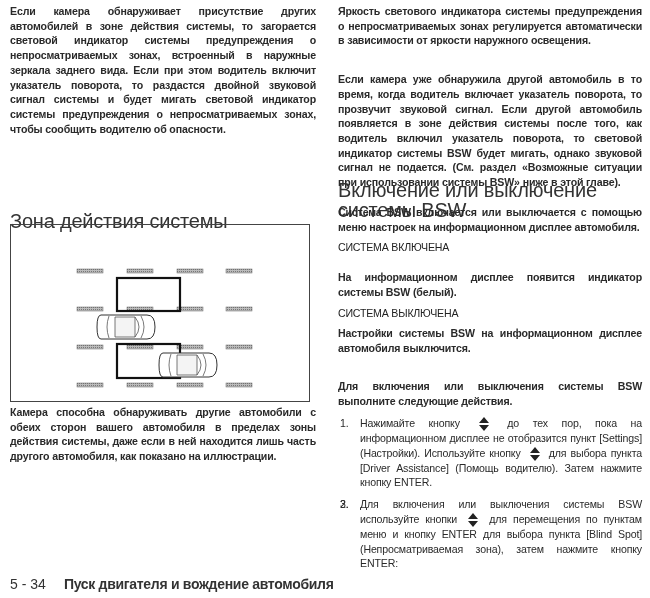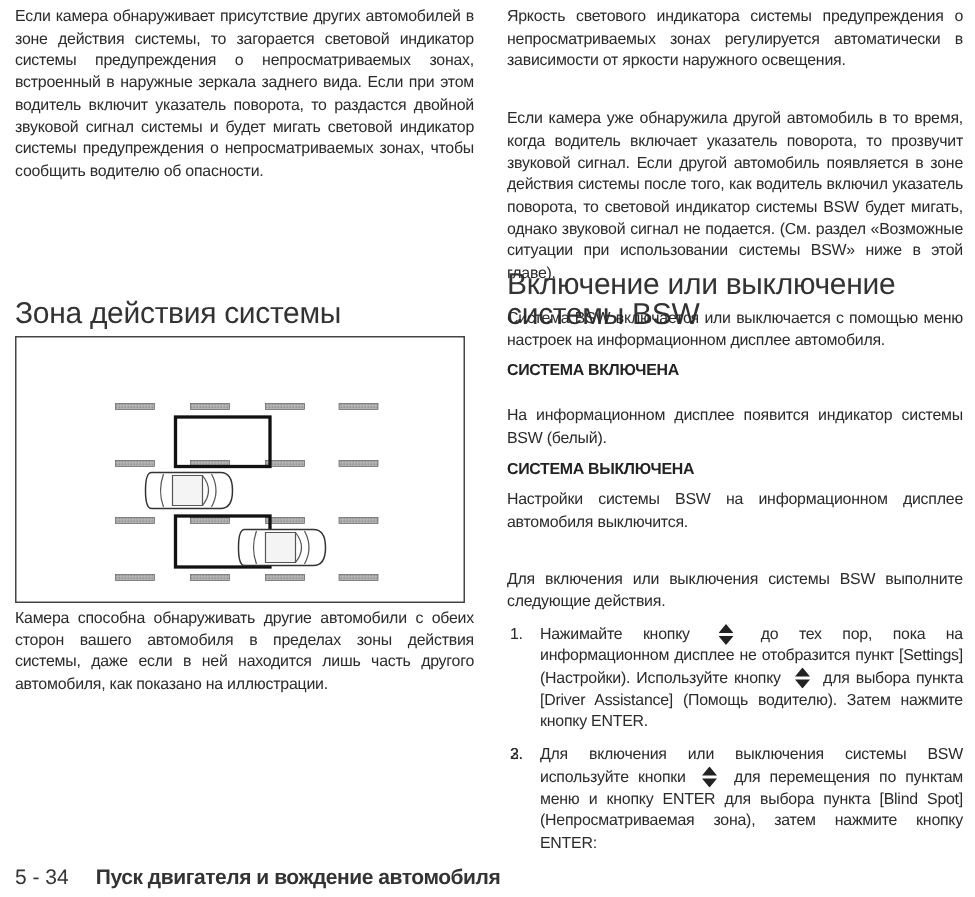--- a/index.html
+++ b/index.html
@@ -1,42 +1,42 @@
 <!DOCTYPE html>
 <html><head>
 <meta charset="utf-8">
 <style>
   html, body { margin: 0; padding: 0; background: #ffffff; }
   body { width: 650px; height: 598px; position: relative; overflow: hidden;
          font-family: "Liberation Sans", sans-serif; color: #2a2a2a; }
   .col { position: absolute; top: 0; width: 306px; }
   .left { left: 10px; }
   .right { left: 338px; width: 304px; }
-  p { margin: 0; font-size: 10.6px; line-height: 14.7px; text-align: justify; letter-spacing: -0.15px; }
+  p { margin: 0; font-size: 10.6px; line-height: 14.7px; text-align: justify; letter-spacing: -0.15px; font-weight: bold; }
   .gap { margin-top: 24px; }
   h2 { margin: 0; font-weight: normal; font-size: 20px; line-height: 20px; color: #333; letter-spacing: -0.2px; }
-  h3 { margin: 0; font-size: 10.6px; line-height: 15px; font-weight: bold; color: #222; letter-spacing: -0.2px; }
+  h3 { margin: 0; font-size: 10.6px; line-height: 15px; font-weight: normal; color: #222; letter-spacing: -0.2px; }
   .figure { position: absolute; left: 10px; top: 224px; width: 300px; height: 178px; border: 1.5px solid #444; box-sizing: border-box; }
   ol { margin: 0; padding: 0; list-style: none; }
   ol li { position: relative; padding-left: 22px; font-size: 10.6px; line-height: 14.7px; text-align: justify; margin-top: 7px; letter-spacing: -0.15px; }
   ol li .num { position: absolute; left: 2px; top: 0; }
   .arrows { display: inline-block; width: 20px; text-align: center; position: relative; vertical-align: middle; }
   .arrows svg { display: block; margin: 0 auto; }
   .footer { position: absolute; left: 10px; top: 576px; font-size: 14px; color: #333; }
   .footer .pg { display: inline-block; width: 50px; }
   .footer .ch { font-weight: bold; letter-spacing: -0.3px; }
 </style>
 </head>
 <body>
 
 <div class="col left">
   <div style="position:absolute; top:4px; width:306px;">
     <p>Если камера обнаруживает присутствие других автомобилей в зоне действия системы, то загорается световой индикатор системы предупреждения о непросматриваемых зонах, встроенный в наружные зеркала заднего вида. Если при этом водитель включит указатель поворота, то раздастся двойной звуковой сигнал системы и будет мигать световой индикатор системы предупреждения о непросматриваемых зонах, чтобы сообщить водителю об опасности.</p>
   </div>
-  <h2 style="position:absolute; top:199px;">Зона действия системы</h2>
+  <h2 style="position:absolute; top:211px;">Зона действия системы</h2>
 </div>
 
 <div class="figure">
   <svg width="297" height="175" viewBox="0 0 297 175">
     <defs>
       <pattern id="hatch" width="2" height="2" patternUnits="userSpaceOnUse">
         <rect width="2" height="2" fill="#bbb"></rect>
         <rect width="1" height="1" fill="#777"></rect>
       </pattern>
       <g id="car">

